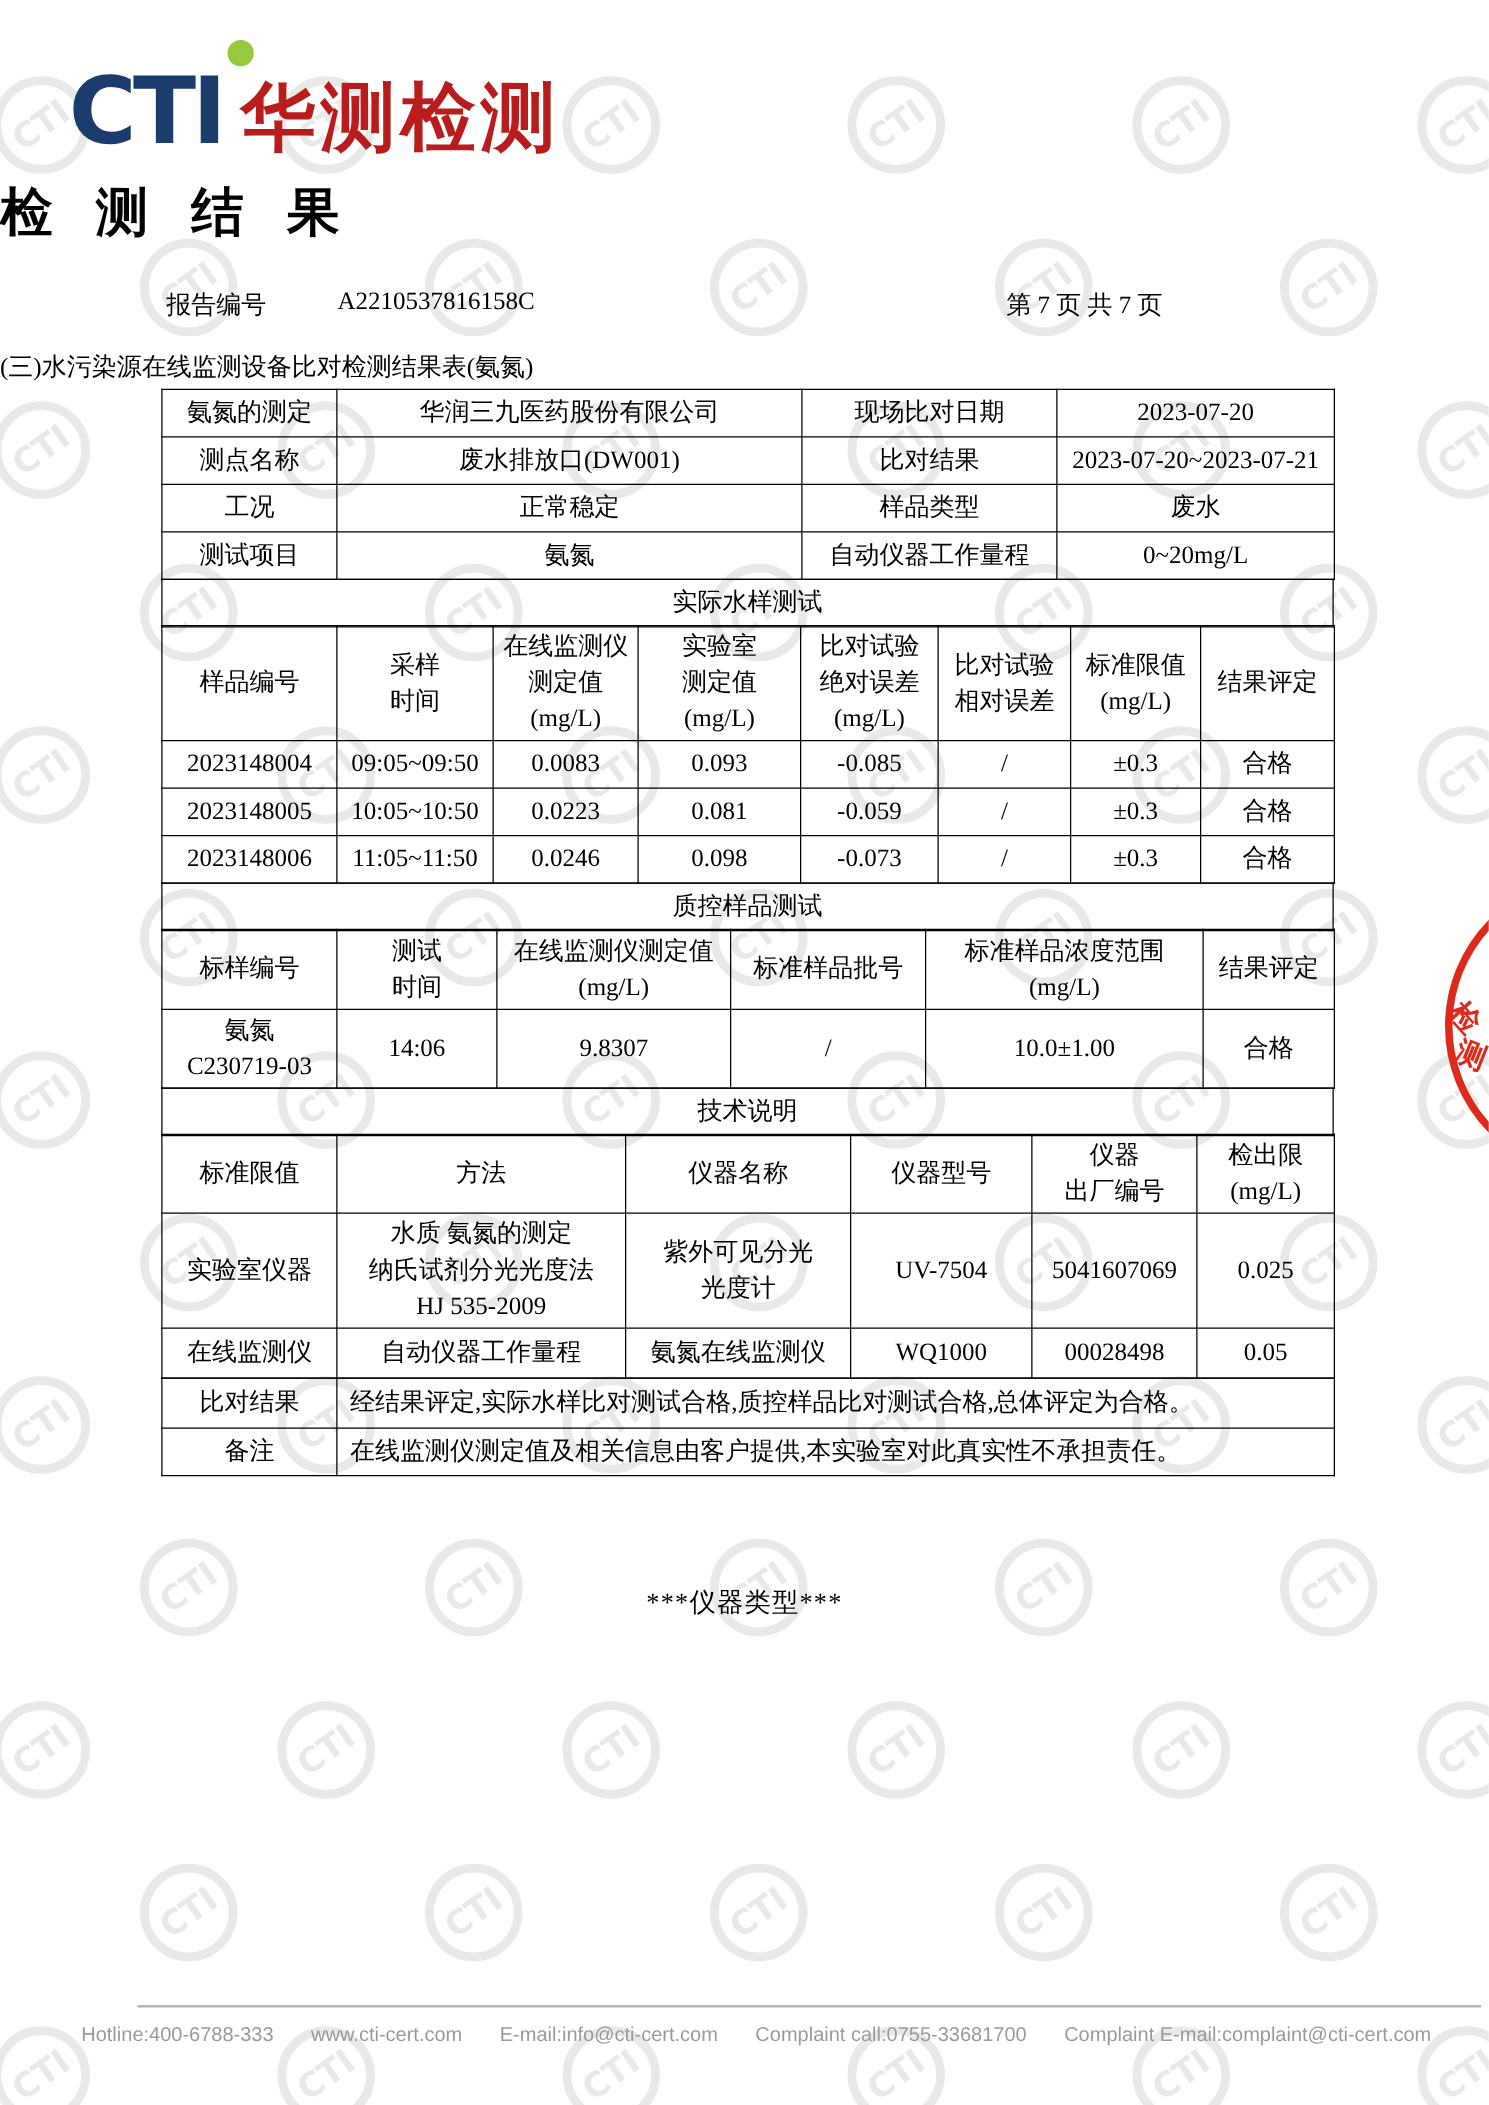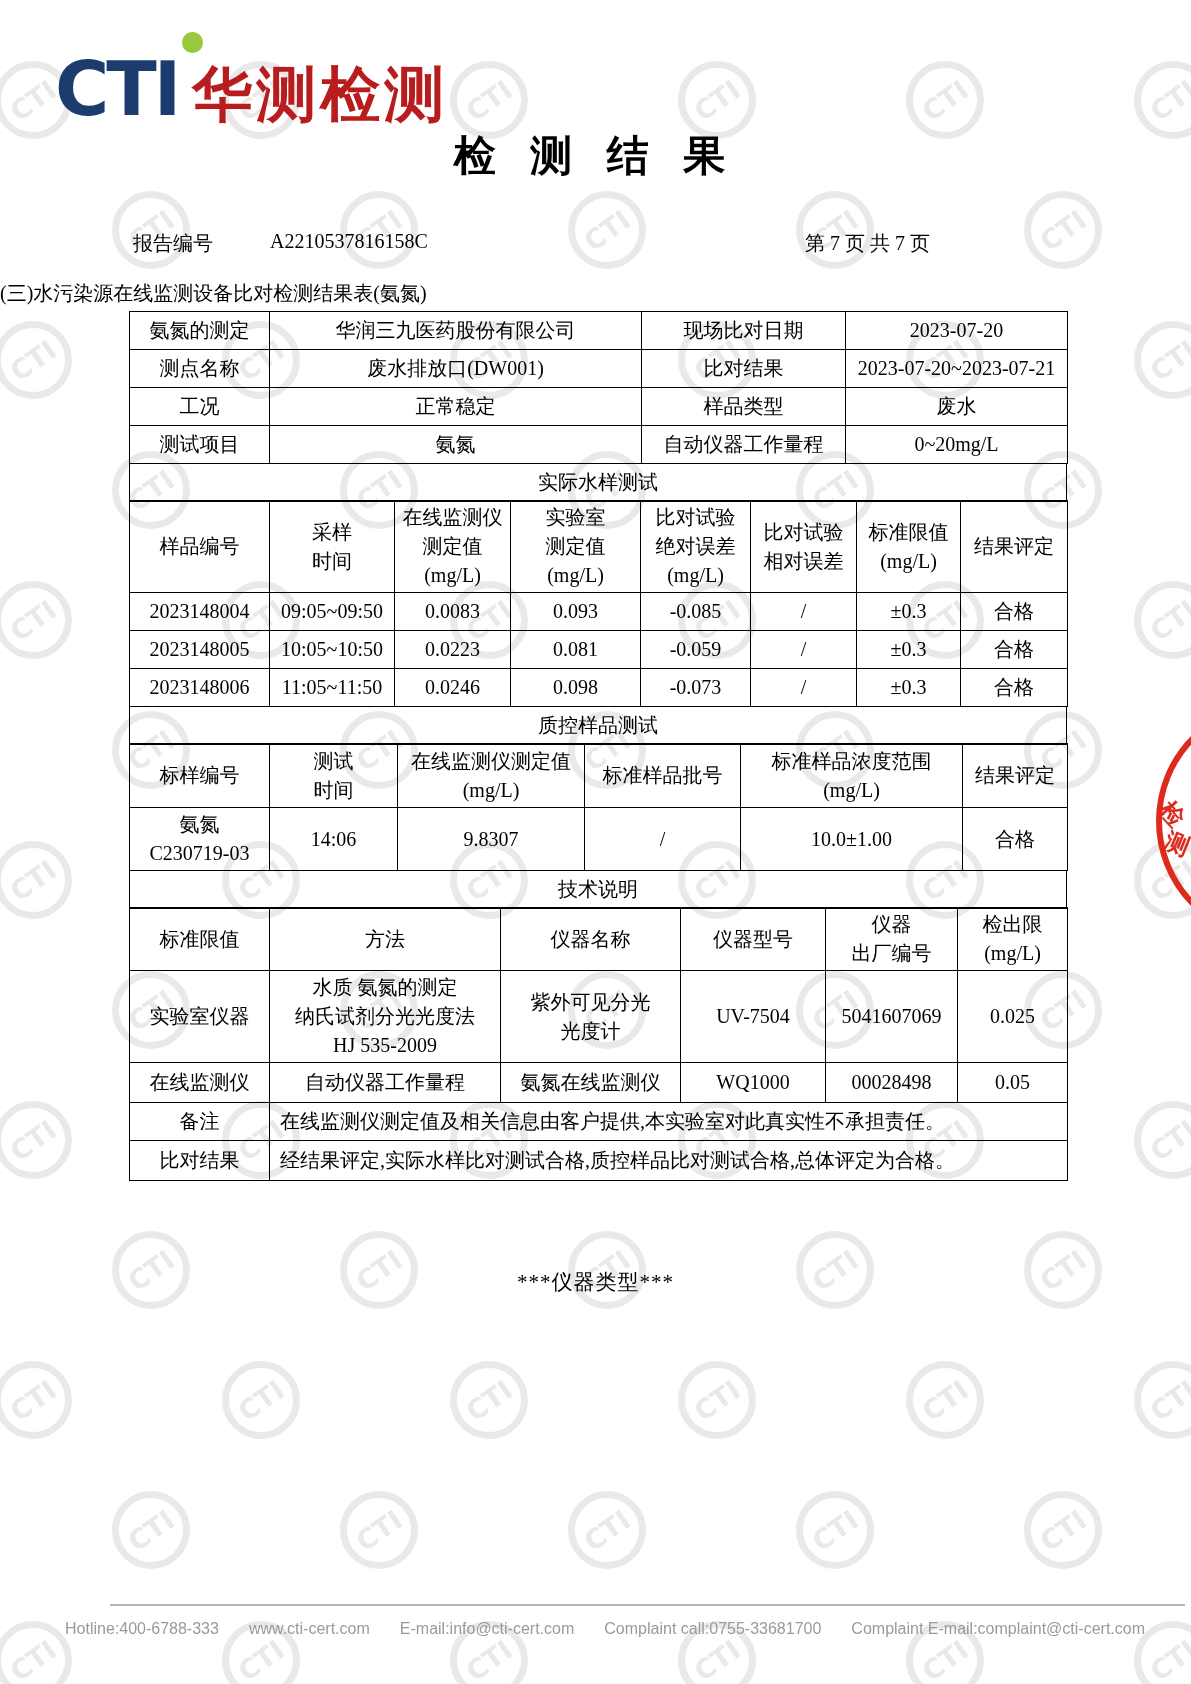--- a/index.html
+++ b/index.html
@@ -33,21 +33,21 @@
     position:absolute;left:127px;top:6px;width:21px;height:21px;border-radius:50%;
     background:#97c83e;
   }
   .logo-cn{
     font-family:"DejaVu Sans","Liberation Sans",sans-serif;
     font-weight:bold;font-size:60px;line-height:1;color:#b91c1c;
     margin-left:14px;letter-spacing:4px;padding-bottom:2px;
   }
   
   .title{
-    position:absolute;left:0;top:128px;width:100%;text-align:center;z-index:1;
+    position:absolute;left:0;top:142px;width:100%;z-index:1;
     font-size:42px;font-weight:bold;letter-spacing:12px;
   }
   .meta{position:absolute;left:0;top:230px;width:100%;z-index:1;font-size:20px;}
   .meta-label{position:absolute;left:133px;}
   .meta-value{position:absolute;left:270px;font-family:"Liberation Serif",serif;}
   .meta-page{position:absolute;left:805px;}
   .caption{
     position:absolute;left:0;top:280px;width:100%;text-align:left;z-index:1;
     font-size:20px;
   }
@@ -532,27 +532,27 @@
       </tr>
     </tbody>
       </table>
 
     <table>
       <colgroup>
           <col style="width:140px">
           <col style="width:798px">
         </colgroup>
       <tbody>
-          <tr style="height:38px">
+          <tr style="height:40px">
+        <td>比对结果</td>
+        <td class="left">经结果评定,实际水样比对测试合格,质控样品比对测试合格,总体评定为合格。</td>
+      </tr>
+      <tr style="height:38px">
         <td>备注</td>
         <td class="left">在线监测仪测定值及相关信息由客户提供,本实验室对此真实性不承担责任。</td>
-      </tr>
-      <tr style="height:40px">
-        <td>比对结果</td>
-        <td class="left">经结果评定,实际水样比对测试合格,质控样品比对测试合格,总体评定为合格。</td>
       </tr>
     </tbody>
       </table>
 
   </div>
 
   <div class="report-end">***仪器类型***</div>
 
   <div class="stamp"></div>
   <span class="stamp-char c1">检</span>

